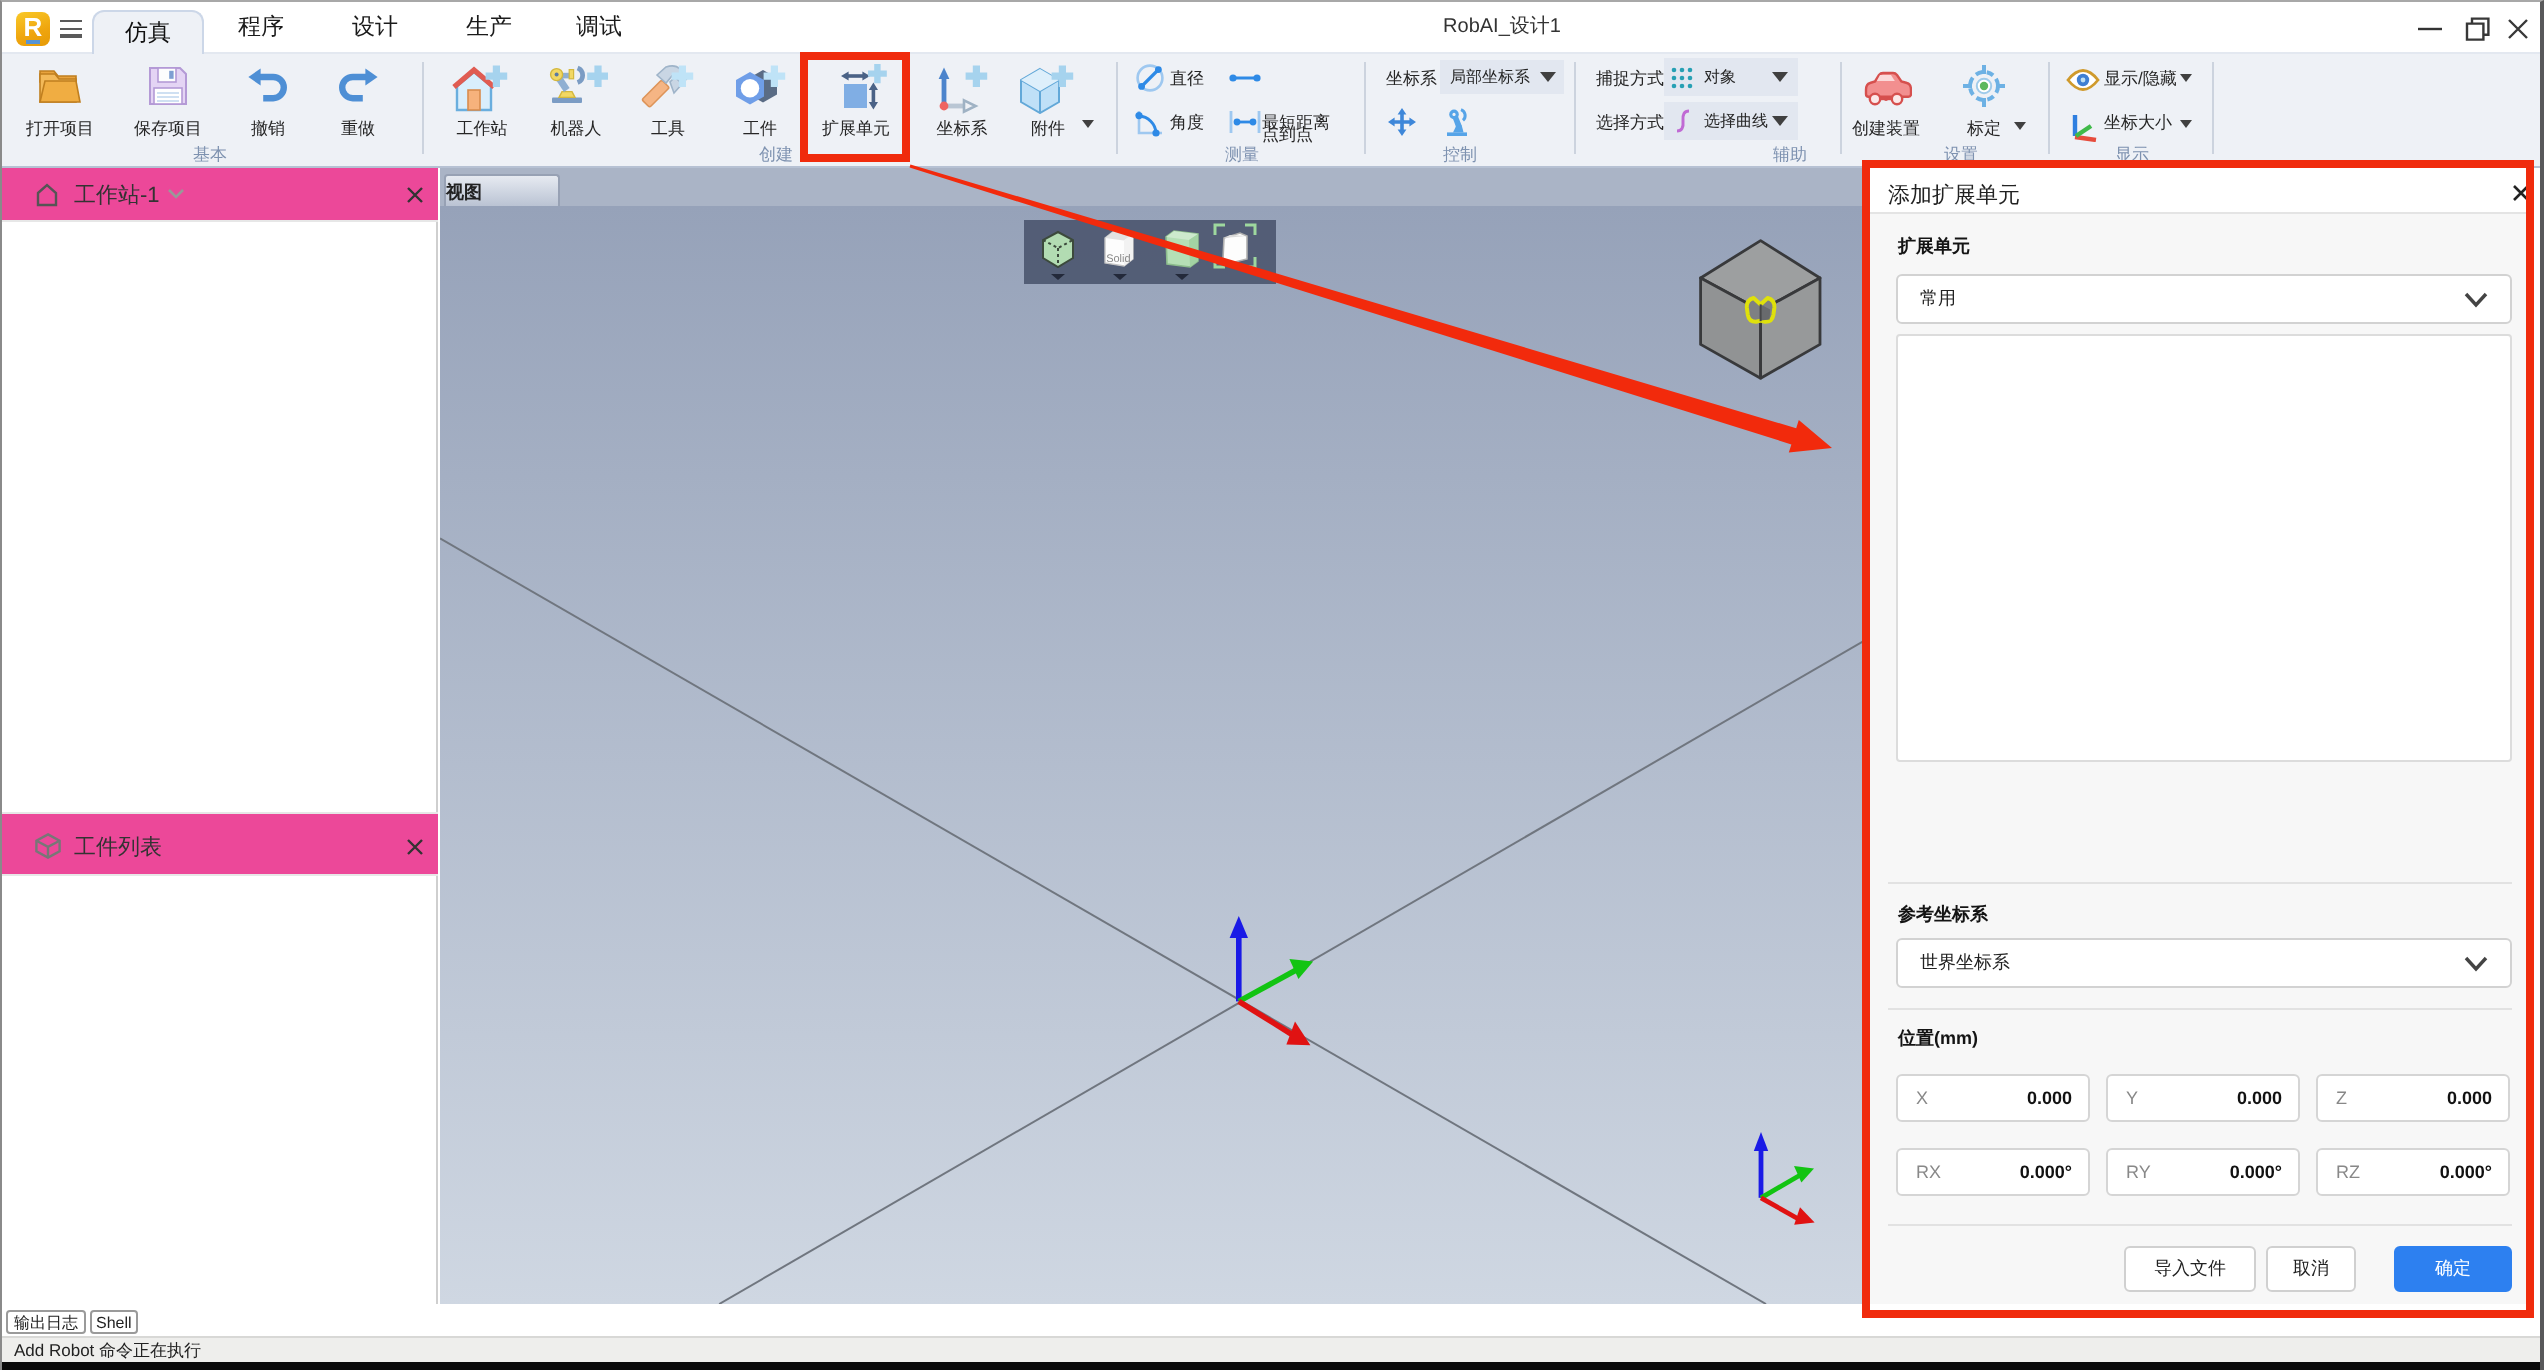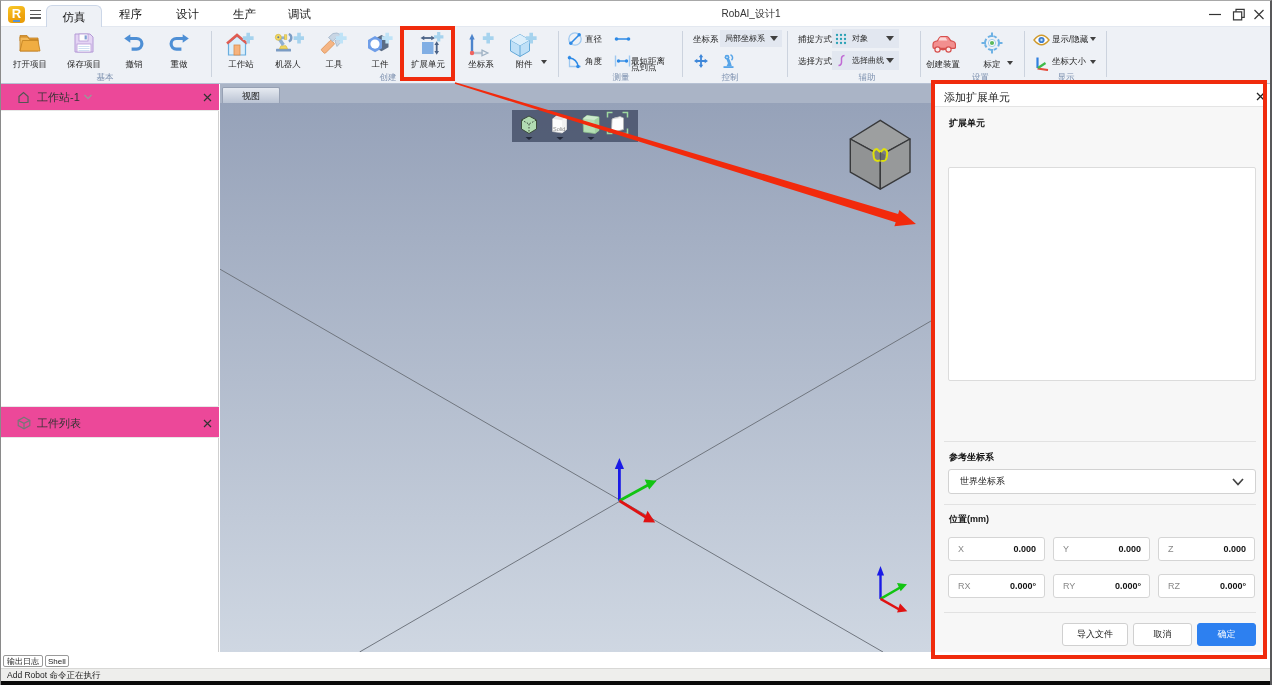--- a/index.html
+++ b/index.html
@@ -25,21 +25,21 @@
 .vsep { position:absolute; top:4px; width:1px; height:46px; background:#ccd3de; }
 .srow { position:absolute; font-size:8.5px; color:#262626; white-space:nowrap; }
 .combo { position:absolute; background:#e2e7f0; font-size:8px; color:#262626; }
 .caret { display:inline-block; width:0; height:0; border-left:4.5px solid transparent; border-right:4.5px solid transparent; border-top:5.5px solid #404040; }
 .abs > .caret2 { display:block; } .caret2 { display:inline-block; width:0; height:0; border-left:3.5px solid transparent; border-right:3.5px solid transparent; border-top:4.5px solid #404040; }
 
 #leftpanel { position:absolute; left:1px; top:84px; width:218px; height:568px; background:#fff; border-right:1px solid #cfcfcf; }
 .phead { position:absolute; left:0; width:218px; height:27px; background:#ec4899; border-bottom:1px solid #e7e7e7; font-size:11px; color:#333; }
 #viewport { position:absolute; left:220px; top:84px; width:712px; height:568px; }
 #vtabs { position:absolute; left:0; top:0; width:712px; height:19px; background:#aab4c6; }
-#vtab1 { position:absolute; left:2px; top:3px; width:58px; height:16px; background:linear-gradient(#e6eaf1,#bac3d3); border:1px solid #97a1b4; border-bottom:none; border-radius:2px 2px 0 0; text-align:center; font-size:9px; color:#222; line-height:16px; }
+#vtab1 { position:absolute; left:2px; top:3px; width:58px; height:16px; background:linear-gradient(#e6eaf1,#bac3d3); border:1px solid #97a1b4; border-bottom:none; border-radius:2px 2px 0 0; font-size:9px; color:#222; line-height:16px;font-weight:bold; }
 #canvas { position:absolute; left:0; top:19px; width:712px; height:549px; background:linear-gradient(#96a2b9,#cfd7e2); }
 
 #dialog { position:absolute; left:935px; top:85px; width:328px; height:570px; background:#f7f7f7; }
 #dlghead { position:absolute; left:0; top:0; width:328px; height:22px; background:#fff; border-bottom:1px solid #e4e4e4; }
 .blb { position:absolute; font-size:9px; font-weight:bold; color:#141414; }
 .sel { position:absolute; left:13px; width:308px; height:25px; background:#fff; border:1px solid #d2d2d2; border-radius:3px; font-size:9px; color:#222; line-height:23px; padding-left:11px; }
 .hsep { position:absolute; left:9px; width:312px; height:1px; background:#e2e2e2; }
 .ipt { position:absolute; width:97px; height:24px; background:#fff; border:1px solid #d5d5d5; border-radius:3px; font-size:9px; line-height:22px; }
 .ipt .k { position:absolute; left:9px; color:#888; }
 .ipt .v { position:absolute; right:8px; color:#111; font-weight:bold; }
@@ -268,21 +268,21 @@
             <circle cx="10" cy="6" r="1.15"></circle>
             <circle cx="2" cy="10" r="1.15"></circle>
             <circle cx="6" cy="10" r="1.15"></circle>
             <circle cx="10" cy="10" r="1.15"></circle>
           </g>
         </svg><span style="padding-left:20px;">对象</span><span class="caret" style="position:absolute;right:5px;top:7px;"></span></div>
  <div class="srow" style="left:797px;top:29px;">选择方式</div>
  <div class="combo" style="left:831px;top:24px;width:67px;height:19px;line-height:19px;"><svg style="position:absolute;left:6px;top:3px;" width="8" height="13" viewBox="0 0 8 13">
           <path d="M6.5 1.5 q-3.5 0 -3 5 q0.5 5 -3 5" fill="none" stroke="#c06ad4" stroke-width="1.5"></path>
         </svg><span style="padding-left:20px;">选择曲线</span><span class="caret" style="position:absolute;right:5px;top:7px;"></span></div>
- <div class="grplb" style="left:844px;width:44px;">辅助</div>
+ <div class="grplb" style="left:872px;width:44px;">辅助</div>
  <div class="vsep" style="left:919px;"></div>
 
  <div class="tbtn" style="left:920px;width:44px;">
   <svg class="ic" width="26" height="24" viewBox="0 0 26 24">
           <path d="M3 14 q0-3 2-3.5 l2.5-0.8 2-3.2 q0.8-1 2-1 h5 q1.2 0 2 1 l2.2 3.2 2.8 0.8 q2 0.5 2 3.5 v2 q0 1.4-1.3 1.4 H4.3 Q3 17.4 3 16 Z" fill="#f28f8f" stroke="#d6504e" stroke-width="1.2"></path>
           <path d="M10 6.5 l-1.6 3 h9 L15.5 6.5 Z" fill="#fbd9d9"></path>
           <circle cx="7.5" cy="18.5" r="2.6" fill="#fbe9e9" stroke="#d6504e" stroke-width="1.2"></circle>
           <circle cx="18.5" cy="18.5" r="2.6" fill="#fbe9e9" stroke="#d6504e" stroke-width="1.2"></circle>
           <path d="M10 18.5 h6" stroke="#d6504e" stroke-width="1.2"></path>
           <circle cx="13" cy="18.5" r="1" fill="#d6504e"></circle>
@@ -422,20 +422,23 @@
 </div>
 
 <div id="dialog">
  <div id="dlghead">
   <span style="position:absolute;left:9px;top:5px;font-size:11px;color:#222;">添加扩展单元</span>
   <svg style="position:absolute;left:320px;top:6px;" width="11" height="11" viewBox="0 0 11 11">
           <path d="M2 2 L9 9 M9 2 L2 9" stroke="#222" stroke-width="1.3"></path>
         </svg>
  </div>
  <div class="blb" style="left:14px;top:32px;">扩展单元</div>
+ <div class="sel" style="top:52px;">常用<svg style="position:absolute;right:10px;top:7px;" width="14" height="10" viewBox="0 0 14 10">
+          <path d="M2 2 L7 7.5 L12 2" fill="none" stroke="#444" stroke-width="1.7"></path>
+        </svg></div>
  <div class="abs" style="left:13px;top:82px;width:308px;height:214px;background:#fff;border:1px solid #dcdcdc;border-radius:2px;"></div>
  <div class="hsep" style="top:356px;"></div>
  <div class="blb" style="left:14px;top:366px;">参考坐标系</div>
  <div class="sel" style="top:384px;">世界坐标系<svg style="position:absolute;right:10px;top:7px;" width="14" height="10" viewBox="0 0 14 10">
           <path d="M2 2 L7 7.5 L12 2" fill="none" stroke="#444" stroke-width="1.7"></path>
         </svg></div>
  <div class="hsep" style="top:419px;"></div>
  <div class="blb" style="left:14px;top:428px;">位置(mm)</div>
  <div class="ipt" style="left:13px;top:452px;">
         <span class="k">X</span>
@@ -456,21 +459,21 @@
  <div class="ipt" style="left:118px;top:489px;">
         <span class="k">RY</span>
         <span class="v">0.000°</span>
       </div>
  <div class="ipt" style="left:223px;top:489px;">
         <span class="k">RZ</span>
         <span class="v">0.000°</span>
       </div>
  <div class="hsep" style="top:527px;"></div>
  <div class="dbtn" style="left:127px;top:538px;width:66px;">导入文件</div>
- <div class="dbtn" style="left:198px;top:538px;width:59px;">取消</div>
+ <div class="dbtn" style="left:198px;top:538px;width:45px;">取消</div>
  <div class="dbtn" style="left:262px;top:538px;width:59px;background:#2d80f0;border-color:#2d80f0;color:#fff;">确定</div>
 </div>
 
 <div id="botbar">
  <div class="btab" style="left:2px;">输出日志</div>
  <div class="btab" style="left:44px;padding:0 2px;">Shell</div>
 </div>
 <div id="statusbar">Add Robot 命令正在执行</div>
 <div id="blackstrip"></div>
 

